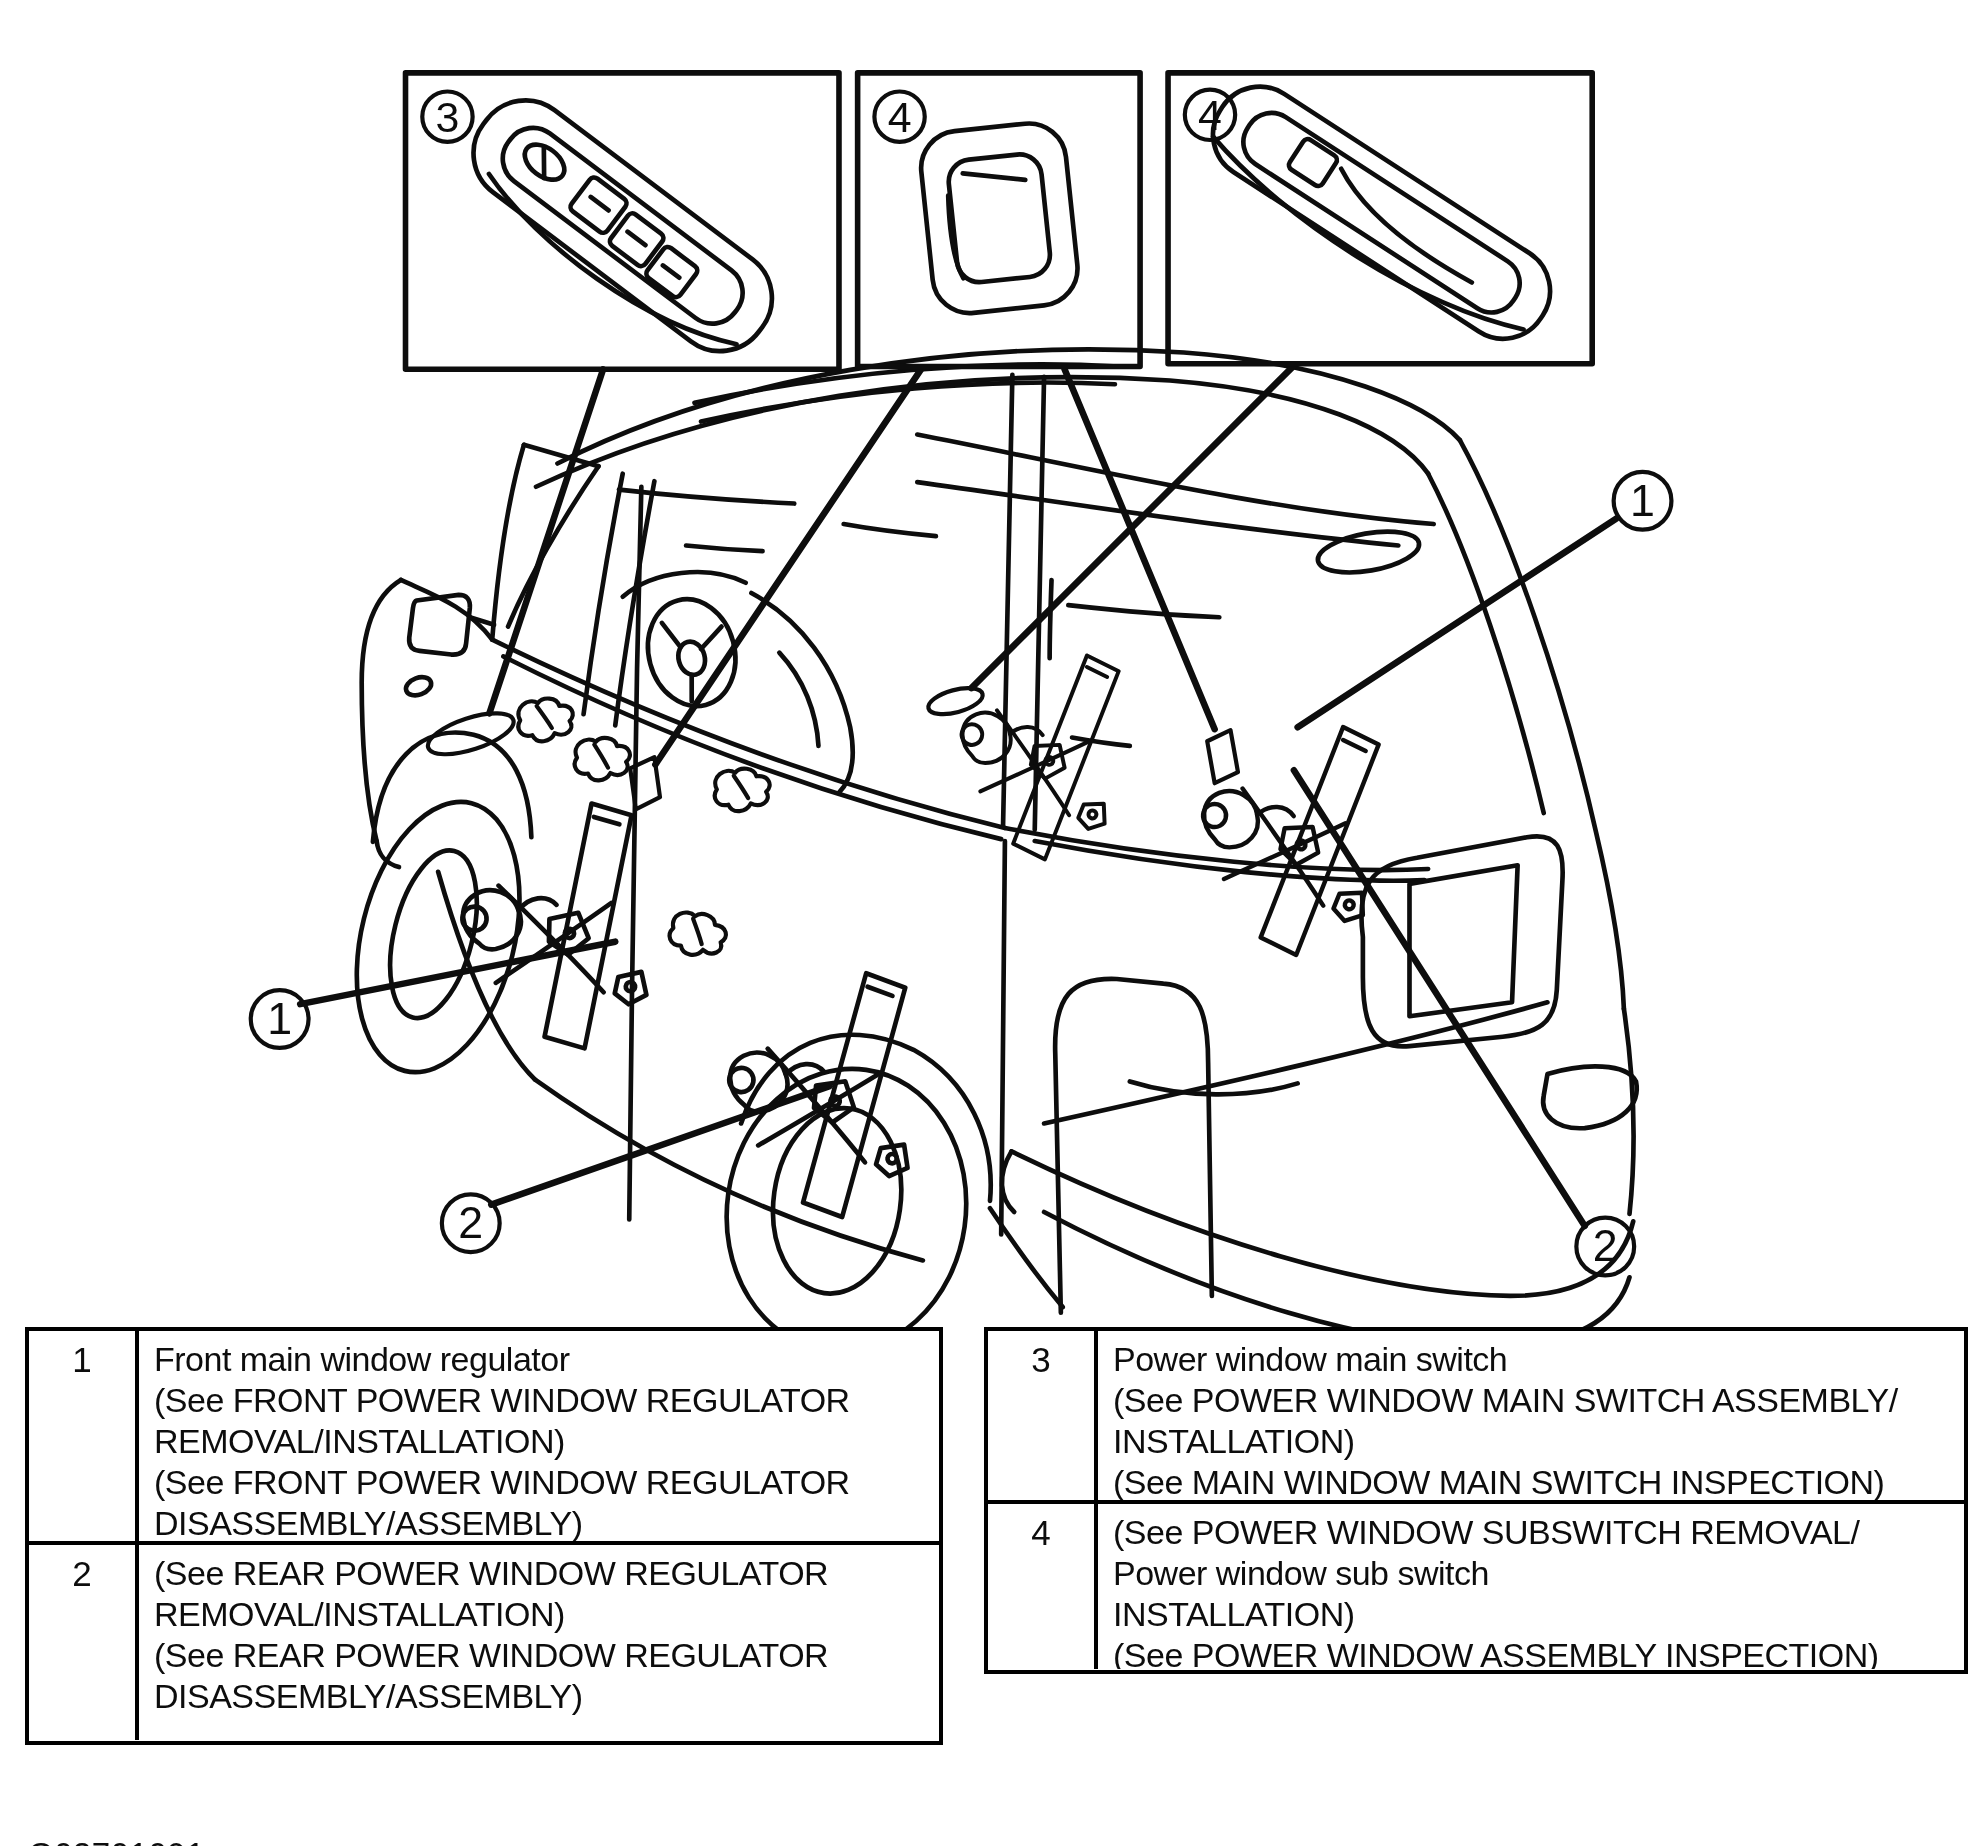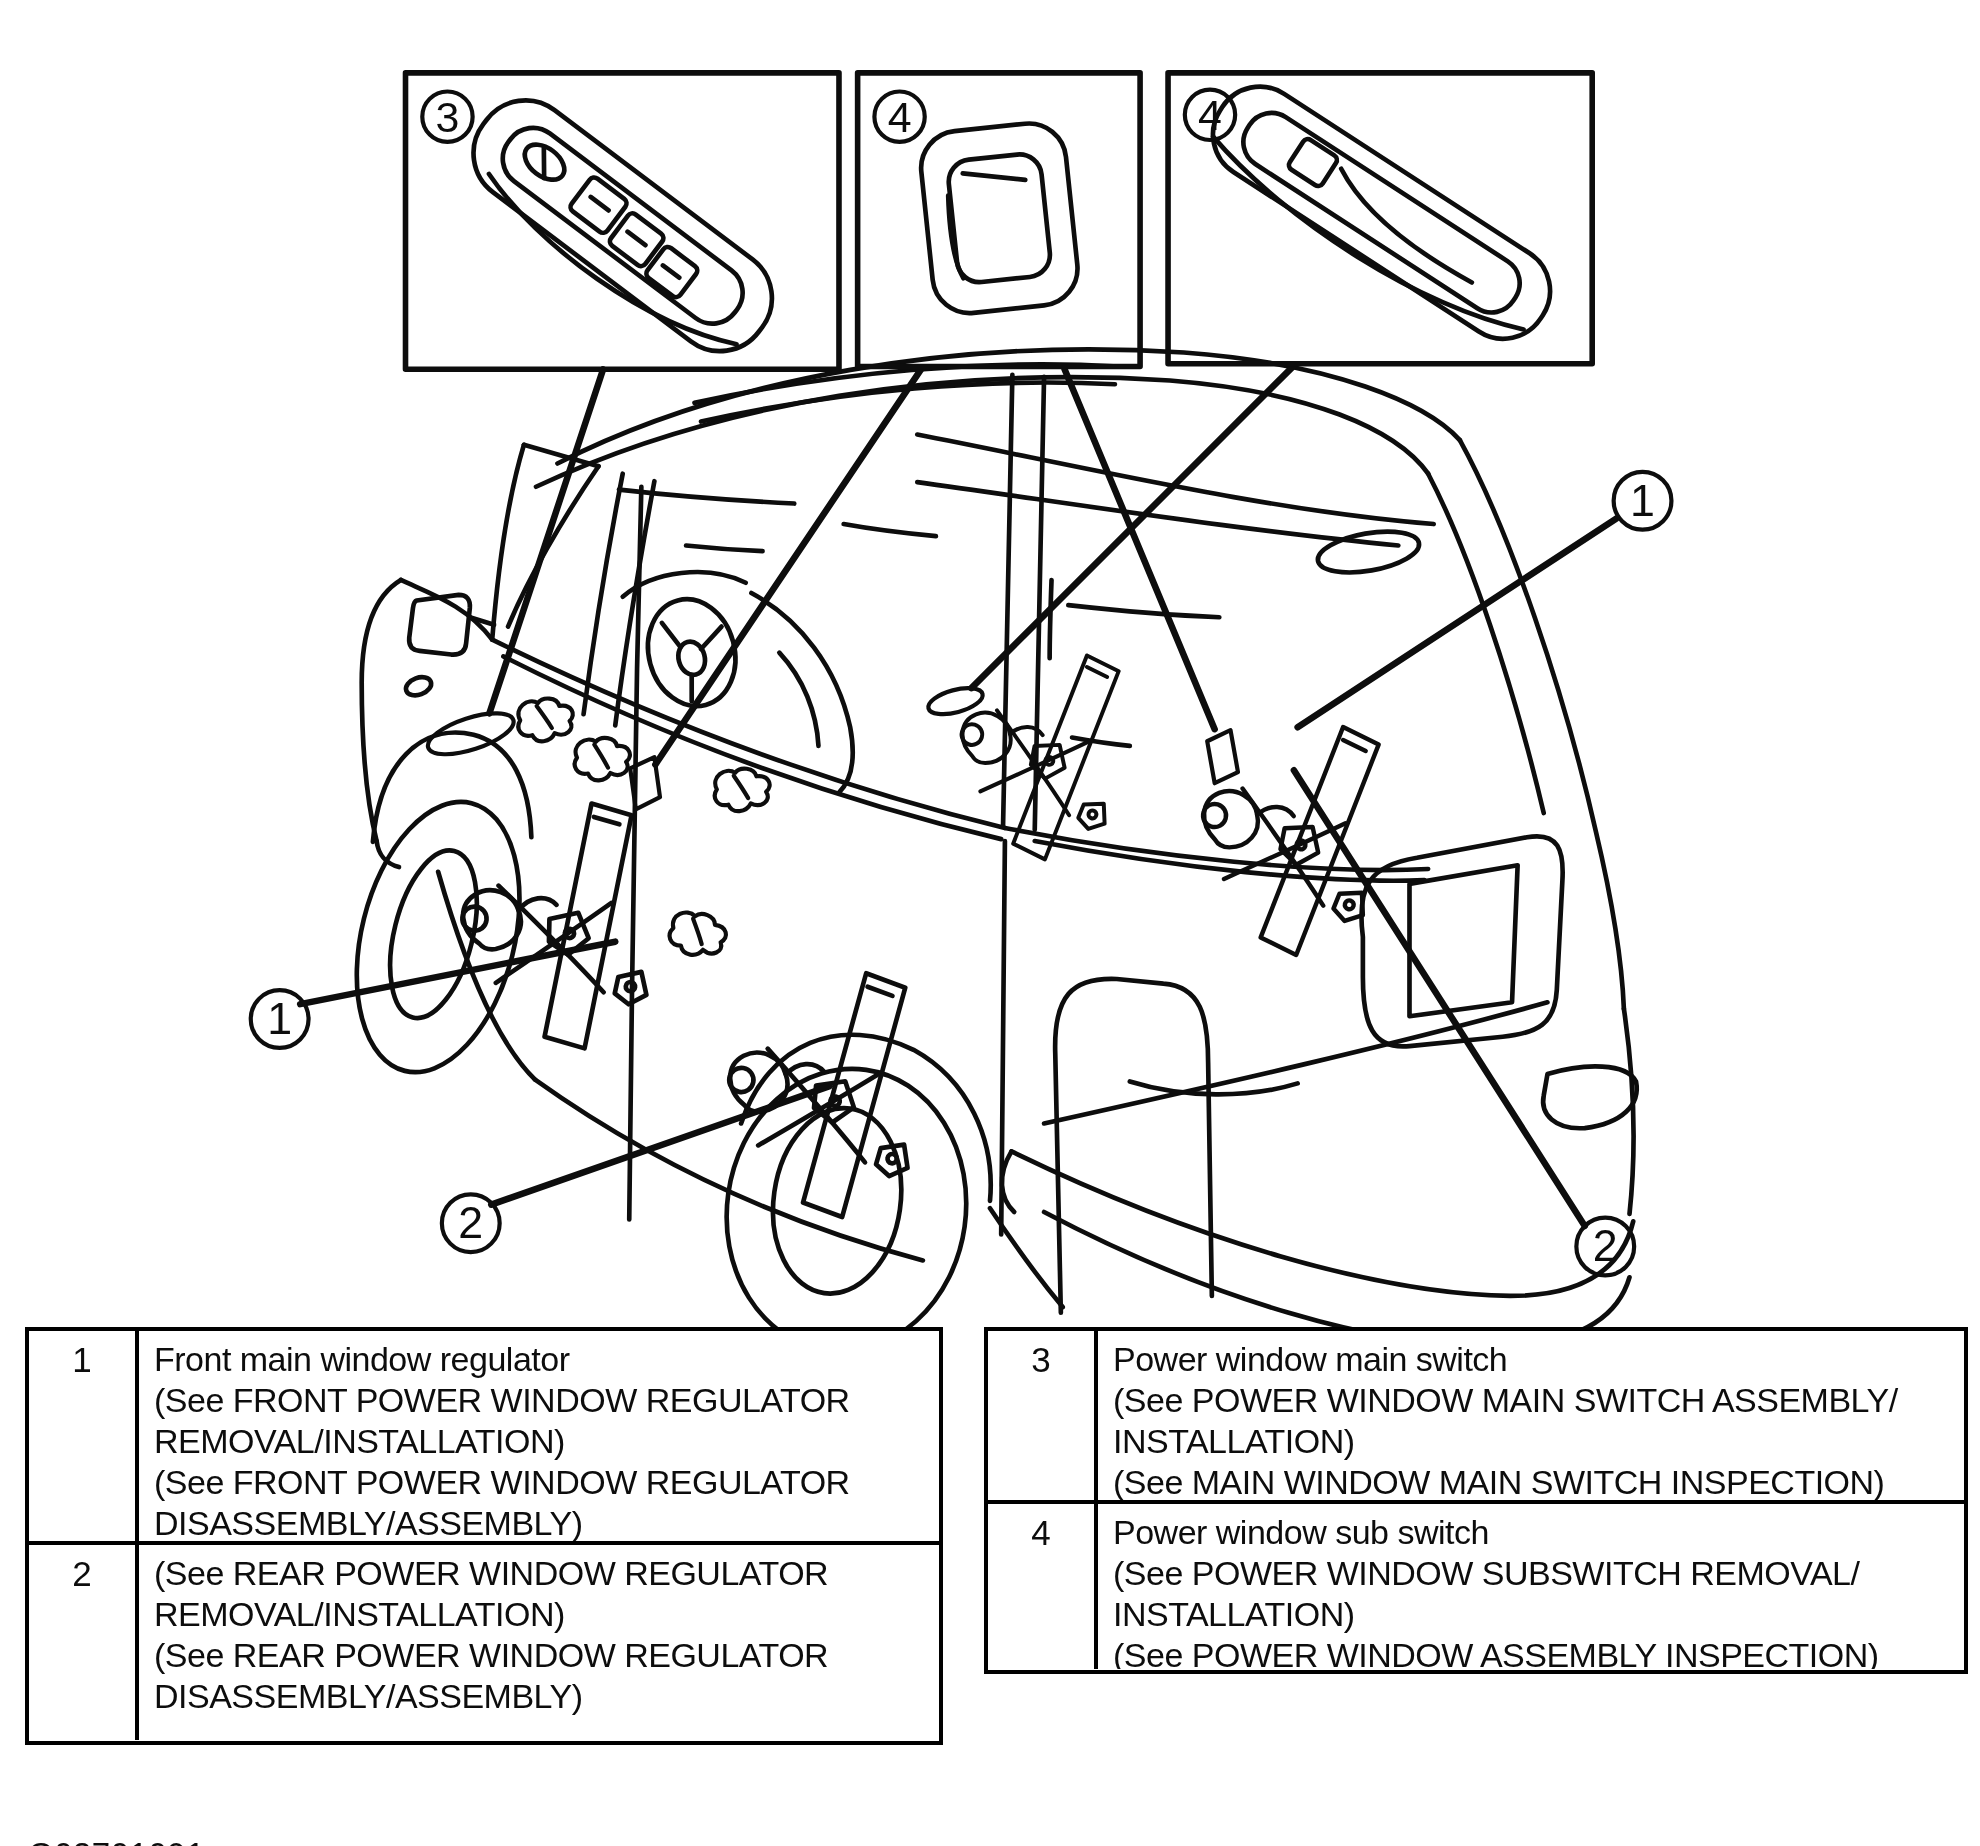--- a/index.html
+++ b/index.html
@@ -262,22 +262,22 @@
     <div class="desc">
       <div class="descline">Power window main switch</div>
       <div class="descline">(See POWER WINDOW MAIN SWITCH ASSEMBLY/</div>
       <div class="descline">INSTALLATION)</div>
       <div class="descline">(See MAIN WINDOW MAIN SWITCH INSPECTION)</div>
     </div>
   </div>
   <div class="trow">
     <div class="num">4</div>
     <div class="desc">
+      <div class="descline">(See POWER WINDOW SUBSWITCH REMOVAL/</div>
       <div class="descline">Power window sub switch</div>
-      <div class="descline">(See POWER WINDOW SUBSWITCH REMOVAL/</div>
       <div class="descline">INSTALLATION)</div>
       <div class="descline">(See POWER WINDOW ASSEMBLY INSPECTION)</div>
     </div>
   </div>
 </div>
 
 <div class="figid">G03701091</div>
 
 </div>
 

